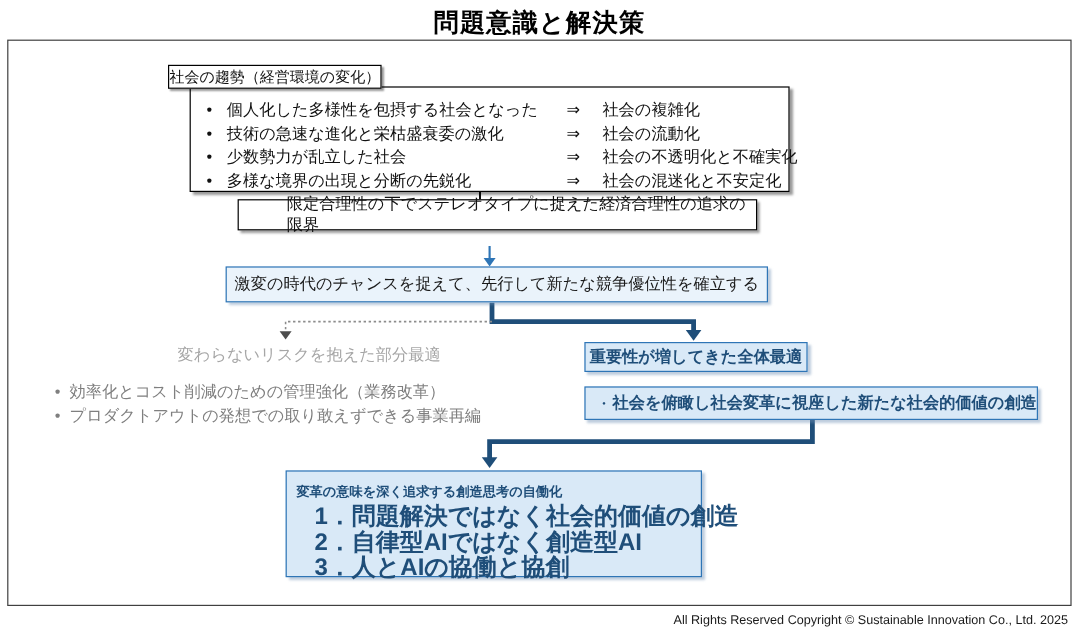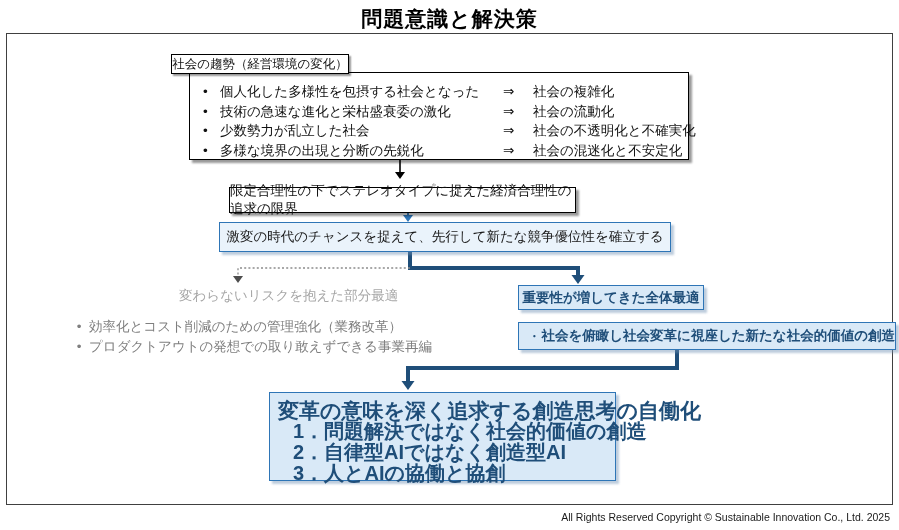--- a/index.html
+++ b/index.html
@@ -9,51 +9,51 @@
   }
   .title{
     position:absolute;left:0;top:5px;width:899px;text-align:center;
     font-size:21px;font-weight:600;letter-spacing:1px;color:#000;
   }
   .frame{
     position:absolute;left:6px;top:33px;width:885px;height:470px;
     border:1px solid #404040;background:#fff;
   }
   .connectors{position:absolute;left:0;top:0;pointer-events:none;}
-  .abs{position:absolute;box-sizing:border-box;margin-left:31px;}
+  .abs{position:absolute;box-sizing:border-box;}
   .black-box{
     background:#fff;border:1.4px solid #000;
     box-shadow:2.5px 2.5px 2px rgba(0,0,0,.40);
   }
   .blue-box{
     border:1.4px solid #2E75B6;
     box-shadow:2.5px 2.5px 2px rgba(110,145,180,.45);
   }
   .center{display:flex;align-items:center;justify-content:center;}
   .trend-label{left:140px;top:54px;width:178px;height:20px;font-size:12.5px;
     box-shadow:2px 2px 1.5px rgba(0,0,0,.40);z-index:3;}
   .trend-box{left:158px;top:72px;width:500px;height:88px;padding:9px 8px 0 13px;z-index:2;}
   .trend-row{display:grid;grid-template-columns:17px 283px 30px auto;
     font-size:13.5px;line-height:19.5px;white-space:nowrap;}
-  .limitation-box{left:198px;top:187px;width:347px;height:26px;font-size:13.5px;}
+  .limitation-box{left:198px;top:166px;width:433px;height:26px;font-size:13.5px;padding-left:40px;}
   .opportunity-box{left:188px;top:222px;width:452px;height:30px;
     background:#EAF3FB;font-size:13.5px;color:#1a1a1a;}
   .partial-heading{left:148px;top:287px;font-size:13.5px;color:#A6A6A6;white-space:nowrap;}
   .partial-list{left:38px;top:317px;font-size:13.5px;color:#7F7F7F;line-height:19.5px;}
   .gray-row{display:flex;white-space:nowrap;}
   .gray-row .b{width:20px;text-align:center;}
   .total-box{left:487px;top:285px;width:186px;height:25px;background:#D9E9F7;
     font-size:13.5px;font-weight:bold;color:#1F4E79;white-space:nowrap;}
   .vision-box{left:487px;top:322px;width:378px;height:28px;background:#D9E9F7;
     font-size:13.5px;font-weight:bold;color:#1F4E79;white-space:nowrap;
     display:flex;align-items:center;padding-left:8px;}
   .vision-box .b{width:22px;text-align:center;font-size:11px;}
   .solution-box{left:238px;top:392px;width:347px;height:89px;background:#D9E9F7;
     border-width:1.8px;padding:7px 8px 0 8px;color:#1F4E79;font-weight:bold;}
-  .solution-title{font-size:21px;line-height:21px;white-space:nowrap;}
+  .solution-title{font-size:11px;line-height:21px;white-space:nowrap;}
   .solution-item{font-size:20px;line-height:21px;padding-left:15px;white-space:nowrap;}
   .footer{position:absolute;right:9px;top:511px;font-size:10.5px;color:#1a1a1a;}
 </style>
 </head>
 <body>
 
 <div class="stage">
 
   <div class="title">問題意識と解決策</div>
 

